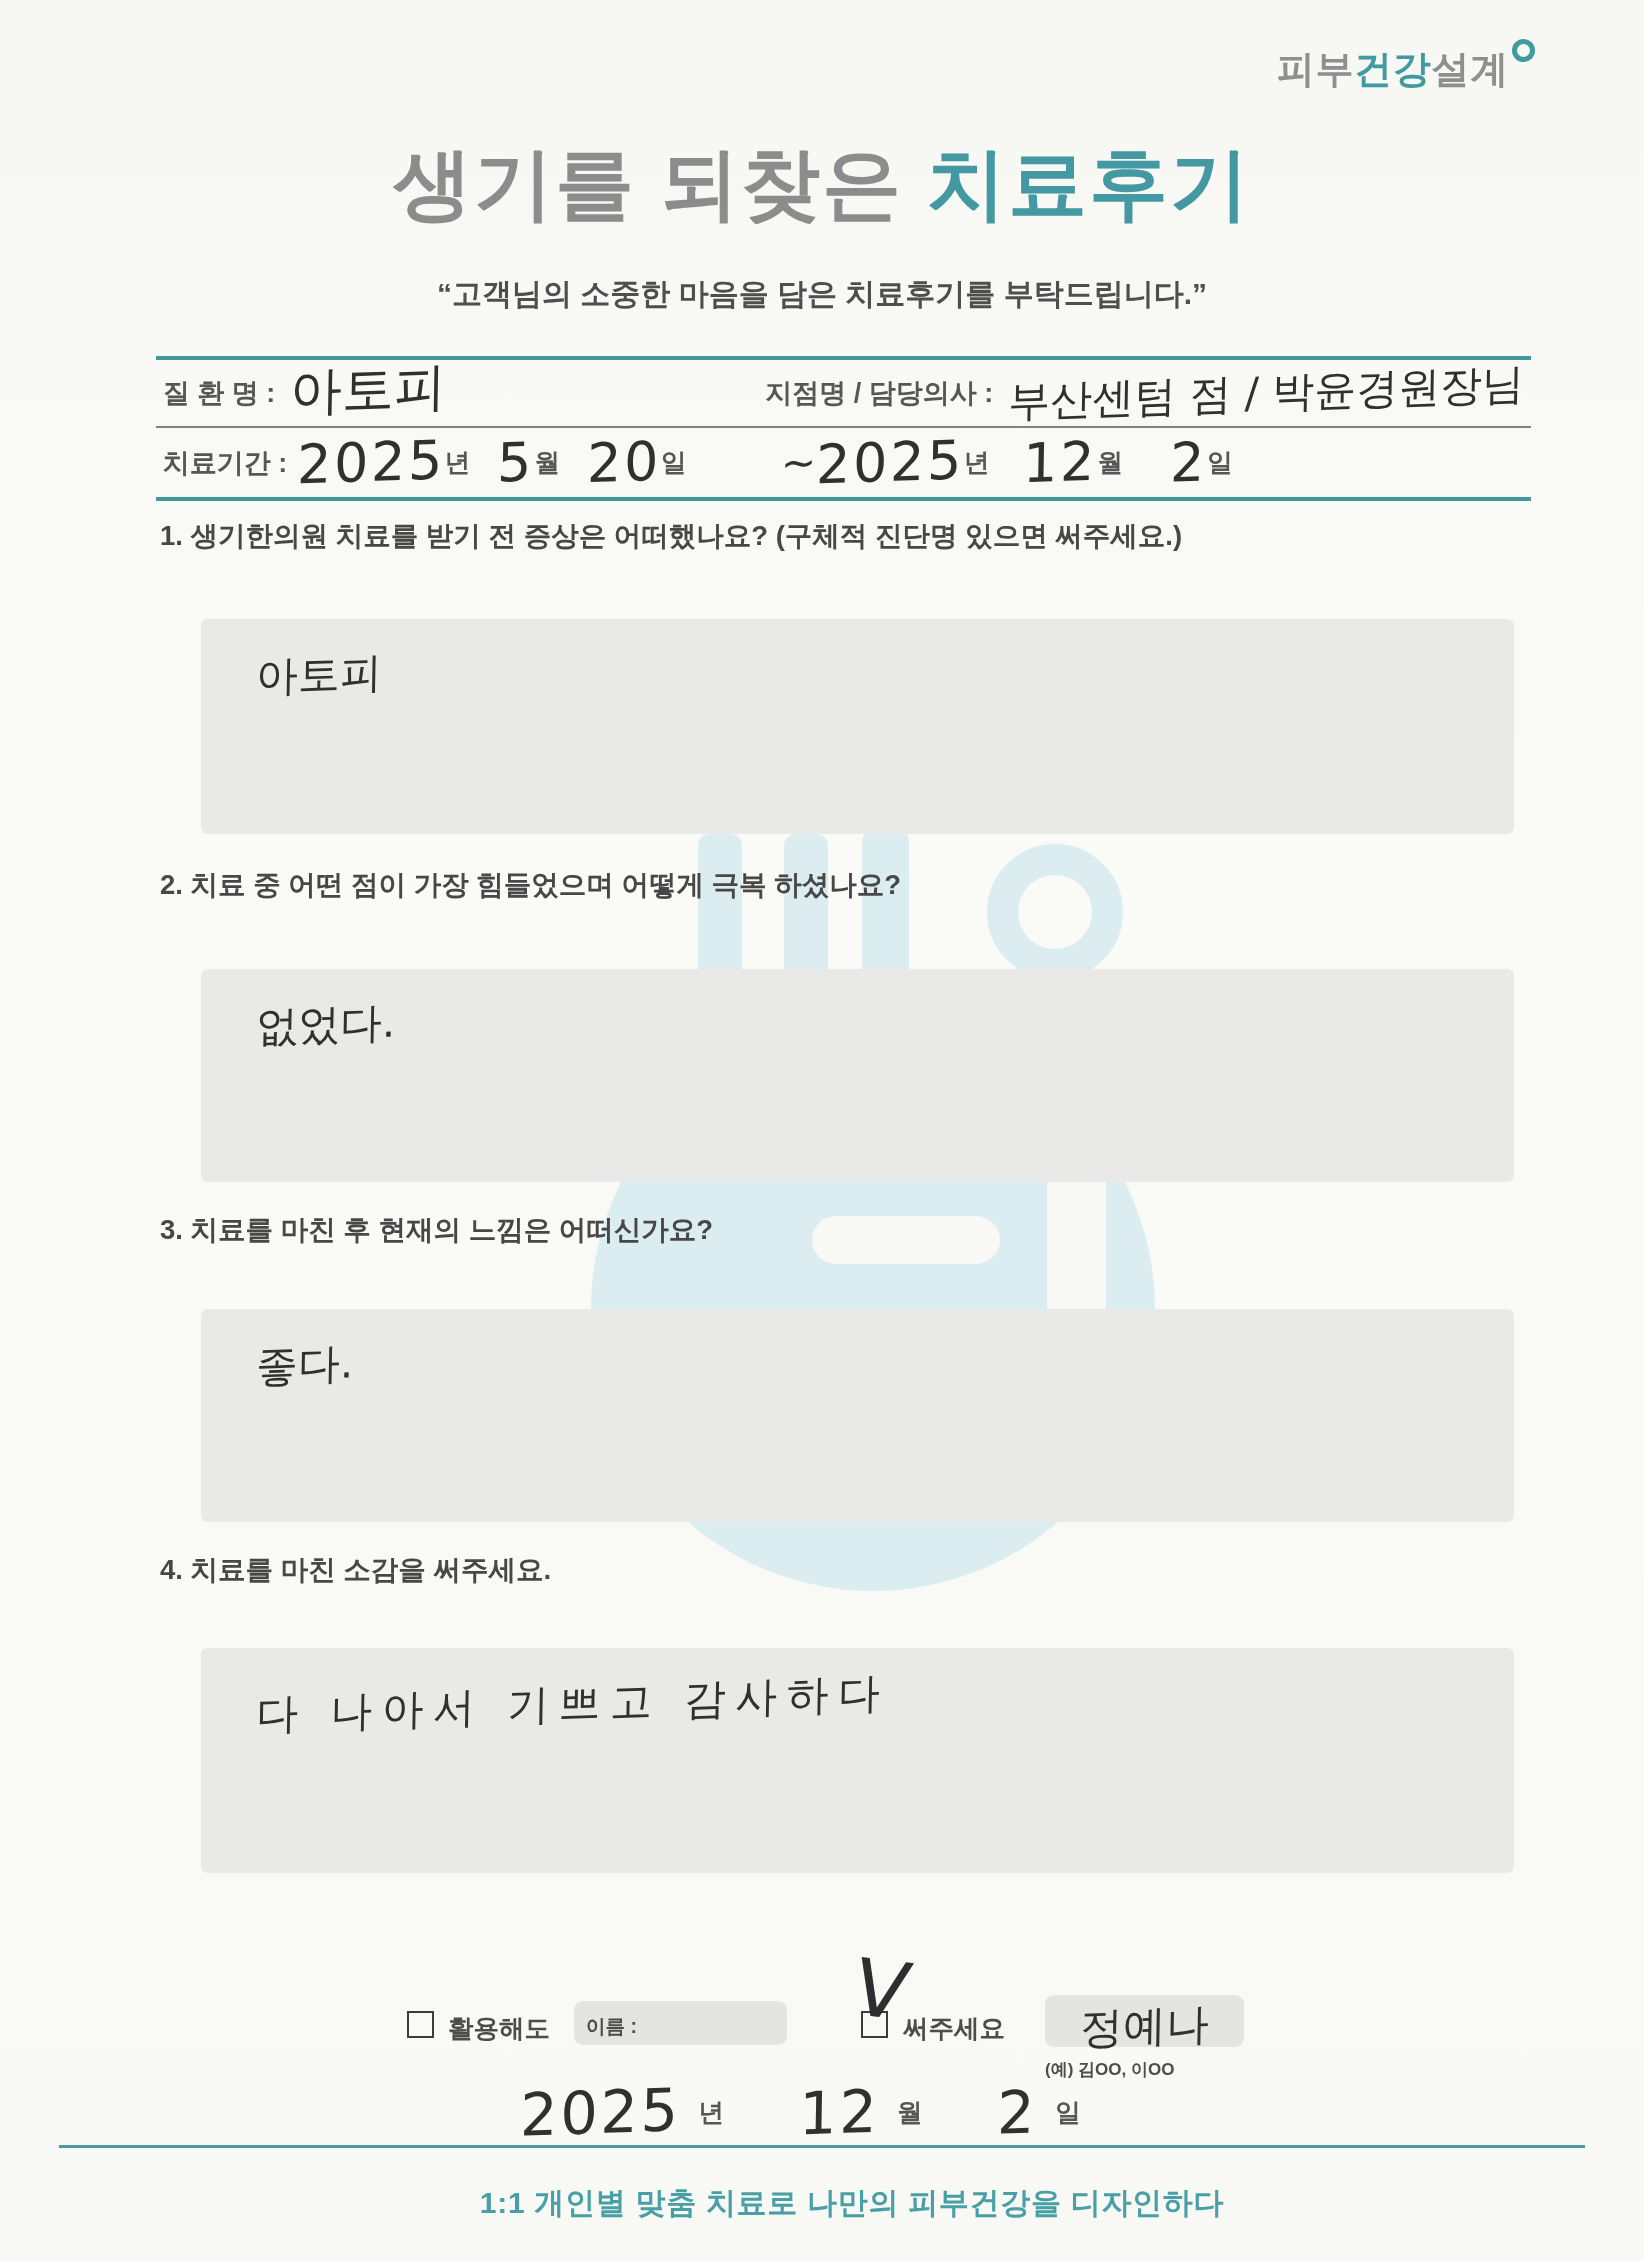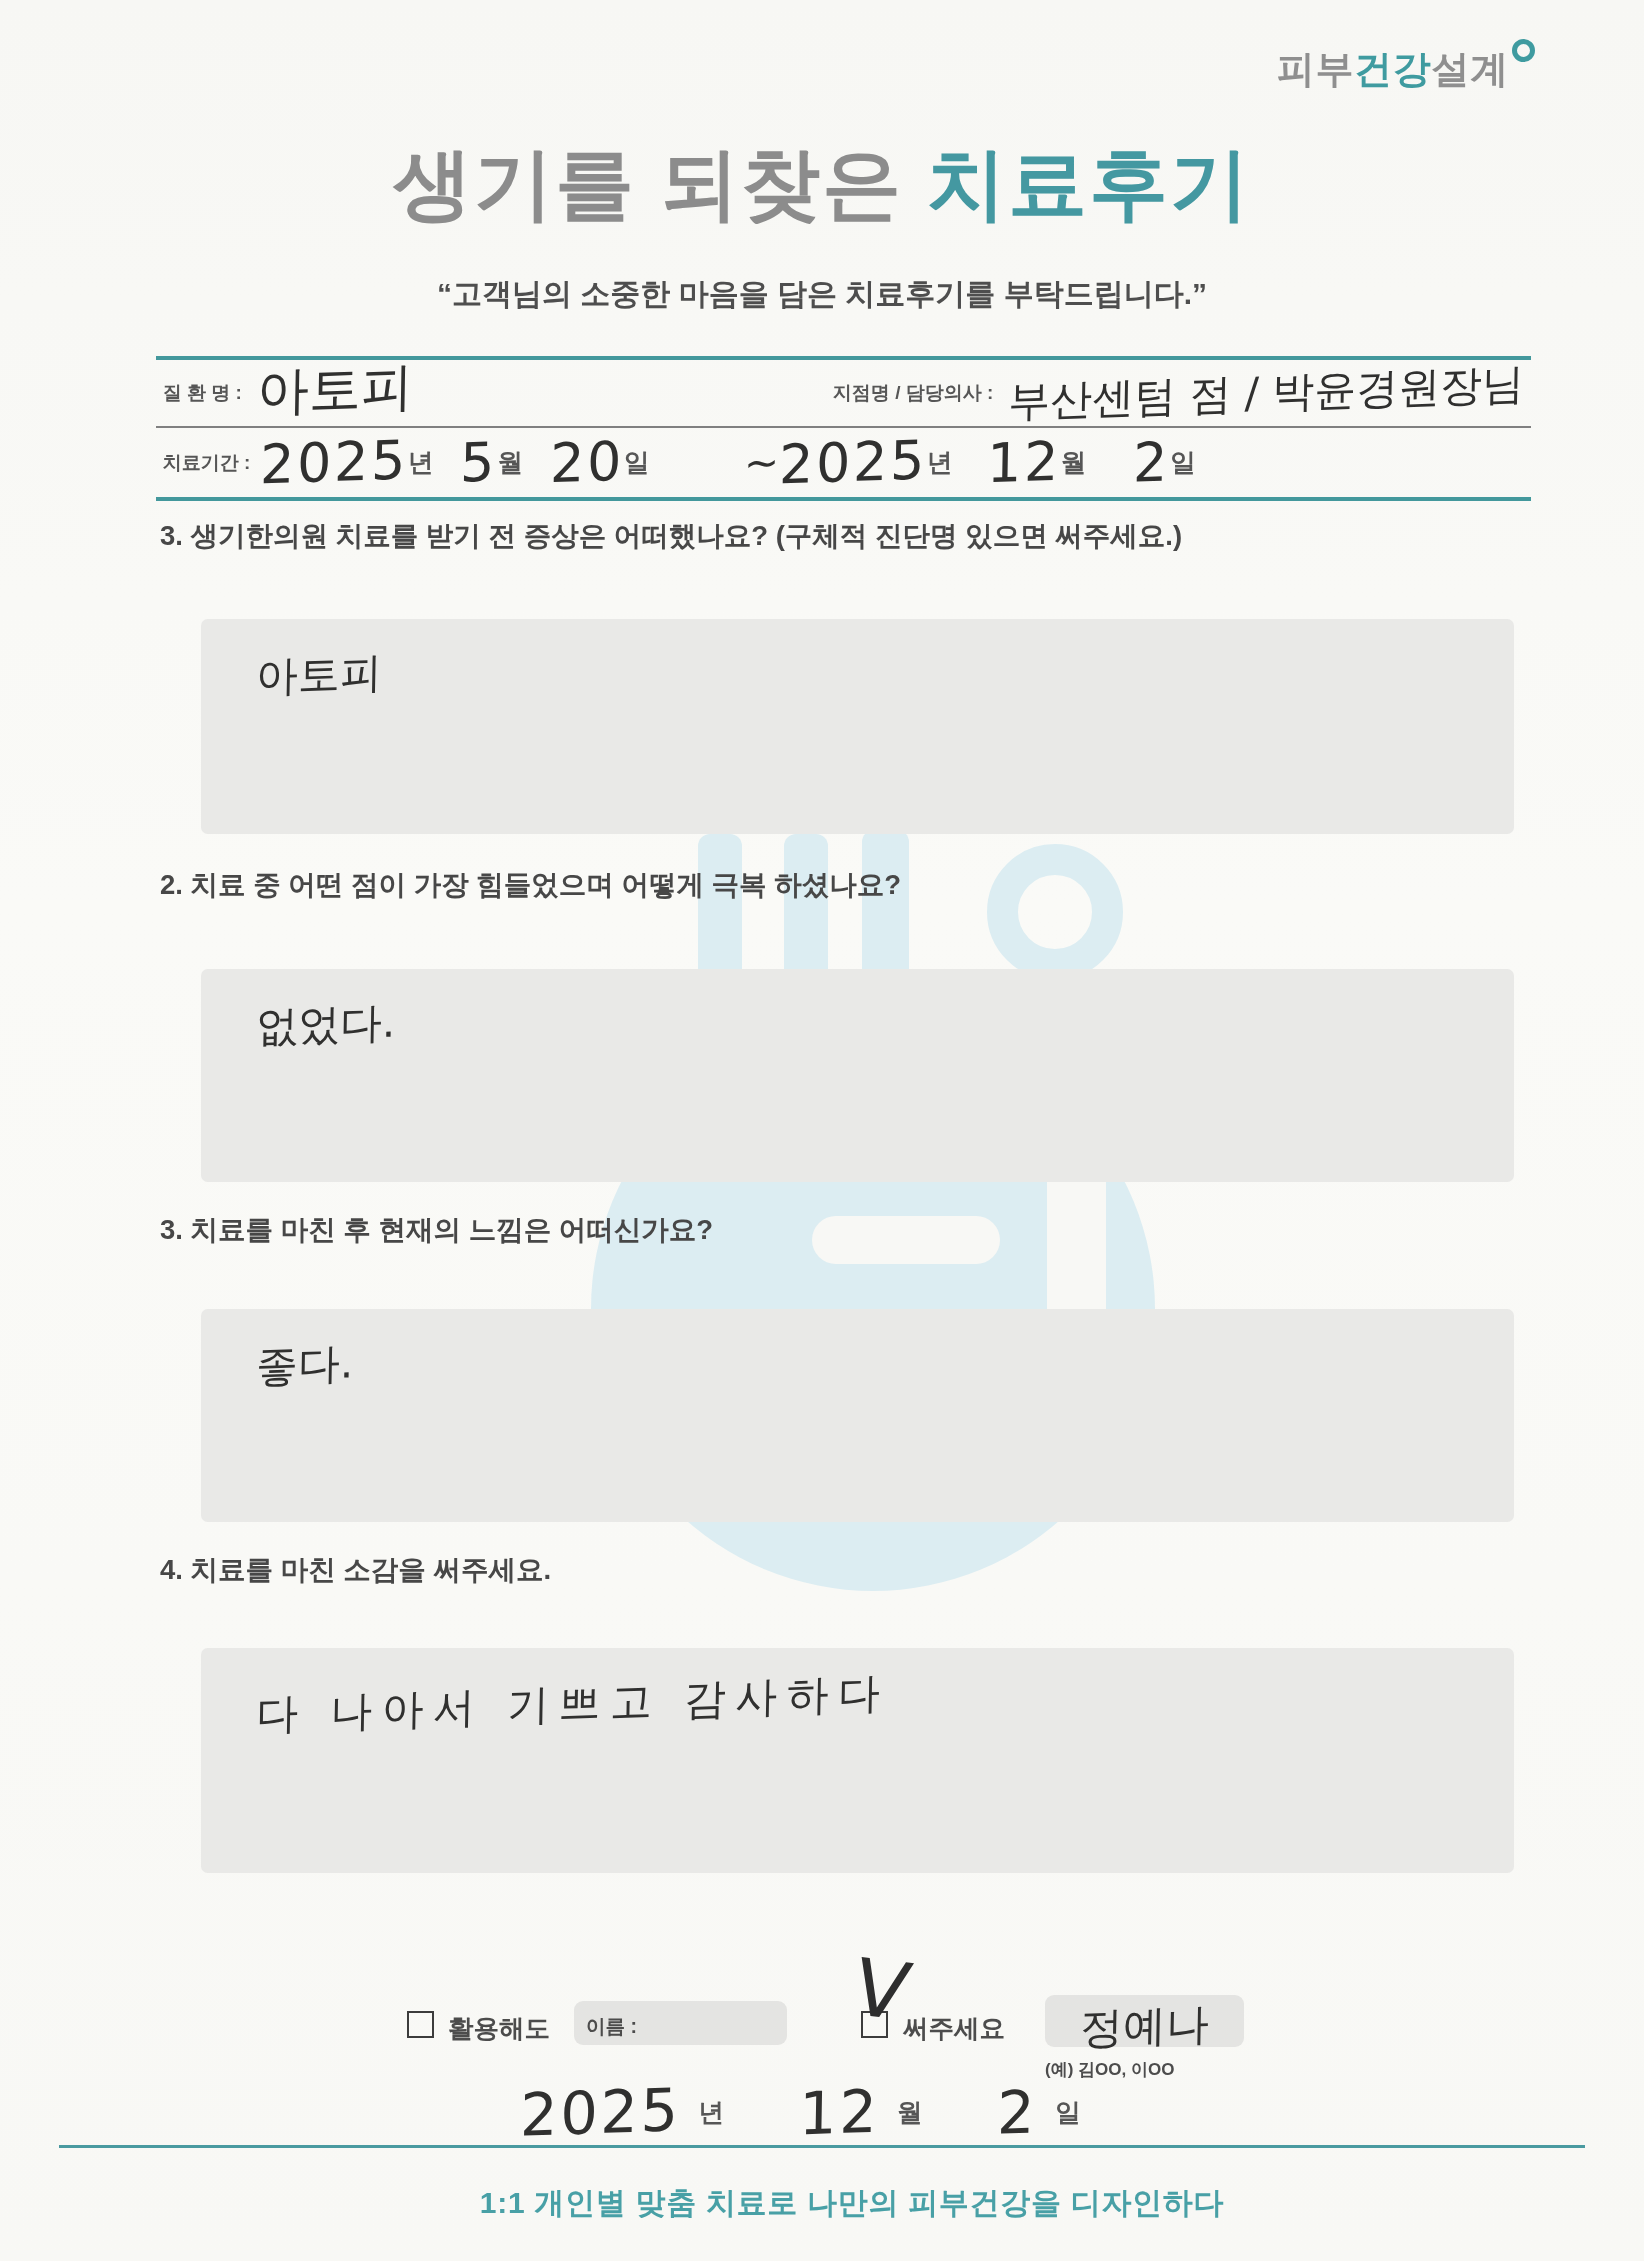--- a/index.html
+++ b/index.html
@@ -25,21 +25,21 @@
   .title{position:absolute;top:132px;left:0;width:100%;text-align:center;font-size:79px;font-weight:bold;letter-spacing:2px;z-index:3;}
   .title .g{color:#8c8c8c;}
   .title .t{color:#4498a1;}
   .subtitle{position:absolute;top:274px;left:0;width:100%;text-align:center;font-size:30px;font-weight:bold;color:#4e4e4e;z-index:3;}
   
   .info-table{position:absolute;top:356px;left:156px;width:1375px;z-index:3;
     border-top:4px solid #43989c;border-bottom:4px solid #43989c;}
   .it-row1{display:flex;justify-content:space-between;align-items:center;min-height:56px;
     border-bottom:2px solid #808080;padding:1.3px 6.7px;}
   .it-row2{display:flex;align-items:center;min-height:64px;padding:2.7px 6.7px;}
-  .tbl-label{font-size:19px;font-weight:bold;color:#565656;white-space:nowrap;}
+  .tbl-label{font-size:27px;font-weight:bold;color:#565656;white-space:nowrap;}
   .cell{display:flex;align-items:center;gap:14.8px;}
   .suffix{font-size:25.5px;font-weight:bold;color:#565656;}
   
   .hw{font-family:"DejaVu Sans",sans-serif;color:#30302f;font-weight:400;display:inline-block;transform:rotate(-2deg) skewX(-3deg);}
   .hw-lg{font-size:52px;}
   .hw-md{font-size:42px;}
   .hw-num{font-size:54px;letter-spacing:2.7px;}
   
   .q-label{position:absolute;left:160px;width:1342px;font-size:27.5px;font-weight:bold;color:#474747;z-index:3;}
   .a-box{position:absolute;left:201px;width:1313px;background:#e9e9e7;border-radius:6.7px;z-index:2;
@@ -107,21 +107,21 @@
       <span class="hw hw-md" style="margin-left:94px;">~</span>
       <span class="hw hw-num">2025</span>
       <span class="suffix">년</span>
       <span class="hw hw-num" style="margin-left:34px;">12</span>
       <span class="suffix">월</span>
       <span class="hw hw-num" style="margin-left:47px;">2</span>
       <span class="suffix">일</span>
     </div>
   </div>
 
-  <div class="q-label" style="top:518px;">3. 생기한의원 치료를 받기 전 증상은 어떠했나요? (구체적 진단명 있으면 써주세요.)</div>
+  <div class="q-label" style="top:518px;">1. 생기한의원 치료를 받기 전 증상은 어떠했나요? (구체적 진단명 있으면 써주세요.)</div>
   <div class="a-box" style="top:619px;height:215px;">
     <span class="hw hw-md">아토피</span>
   </div>
 
   <div class="q-label" style="top:867px;">2. 치료 중 어떤 점이 가장 힘들었으며 어떻게 극복 하셨나요?</div>
   <div class="a-box" style="top:969px;height:213px;">
     <span class="hw hw-md">없었다.</span>
   </div>
 
   <div class="q-label" style="top:1212px;">3. 치료를 마친 후 현재의 느낌은 어떠신가요?</div>

